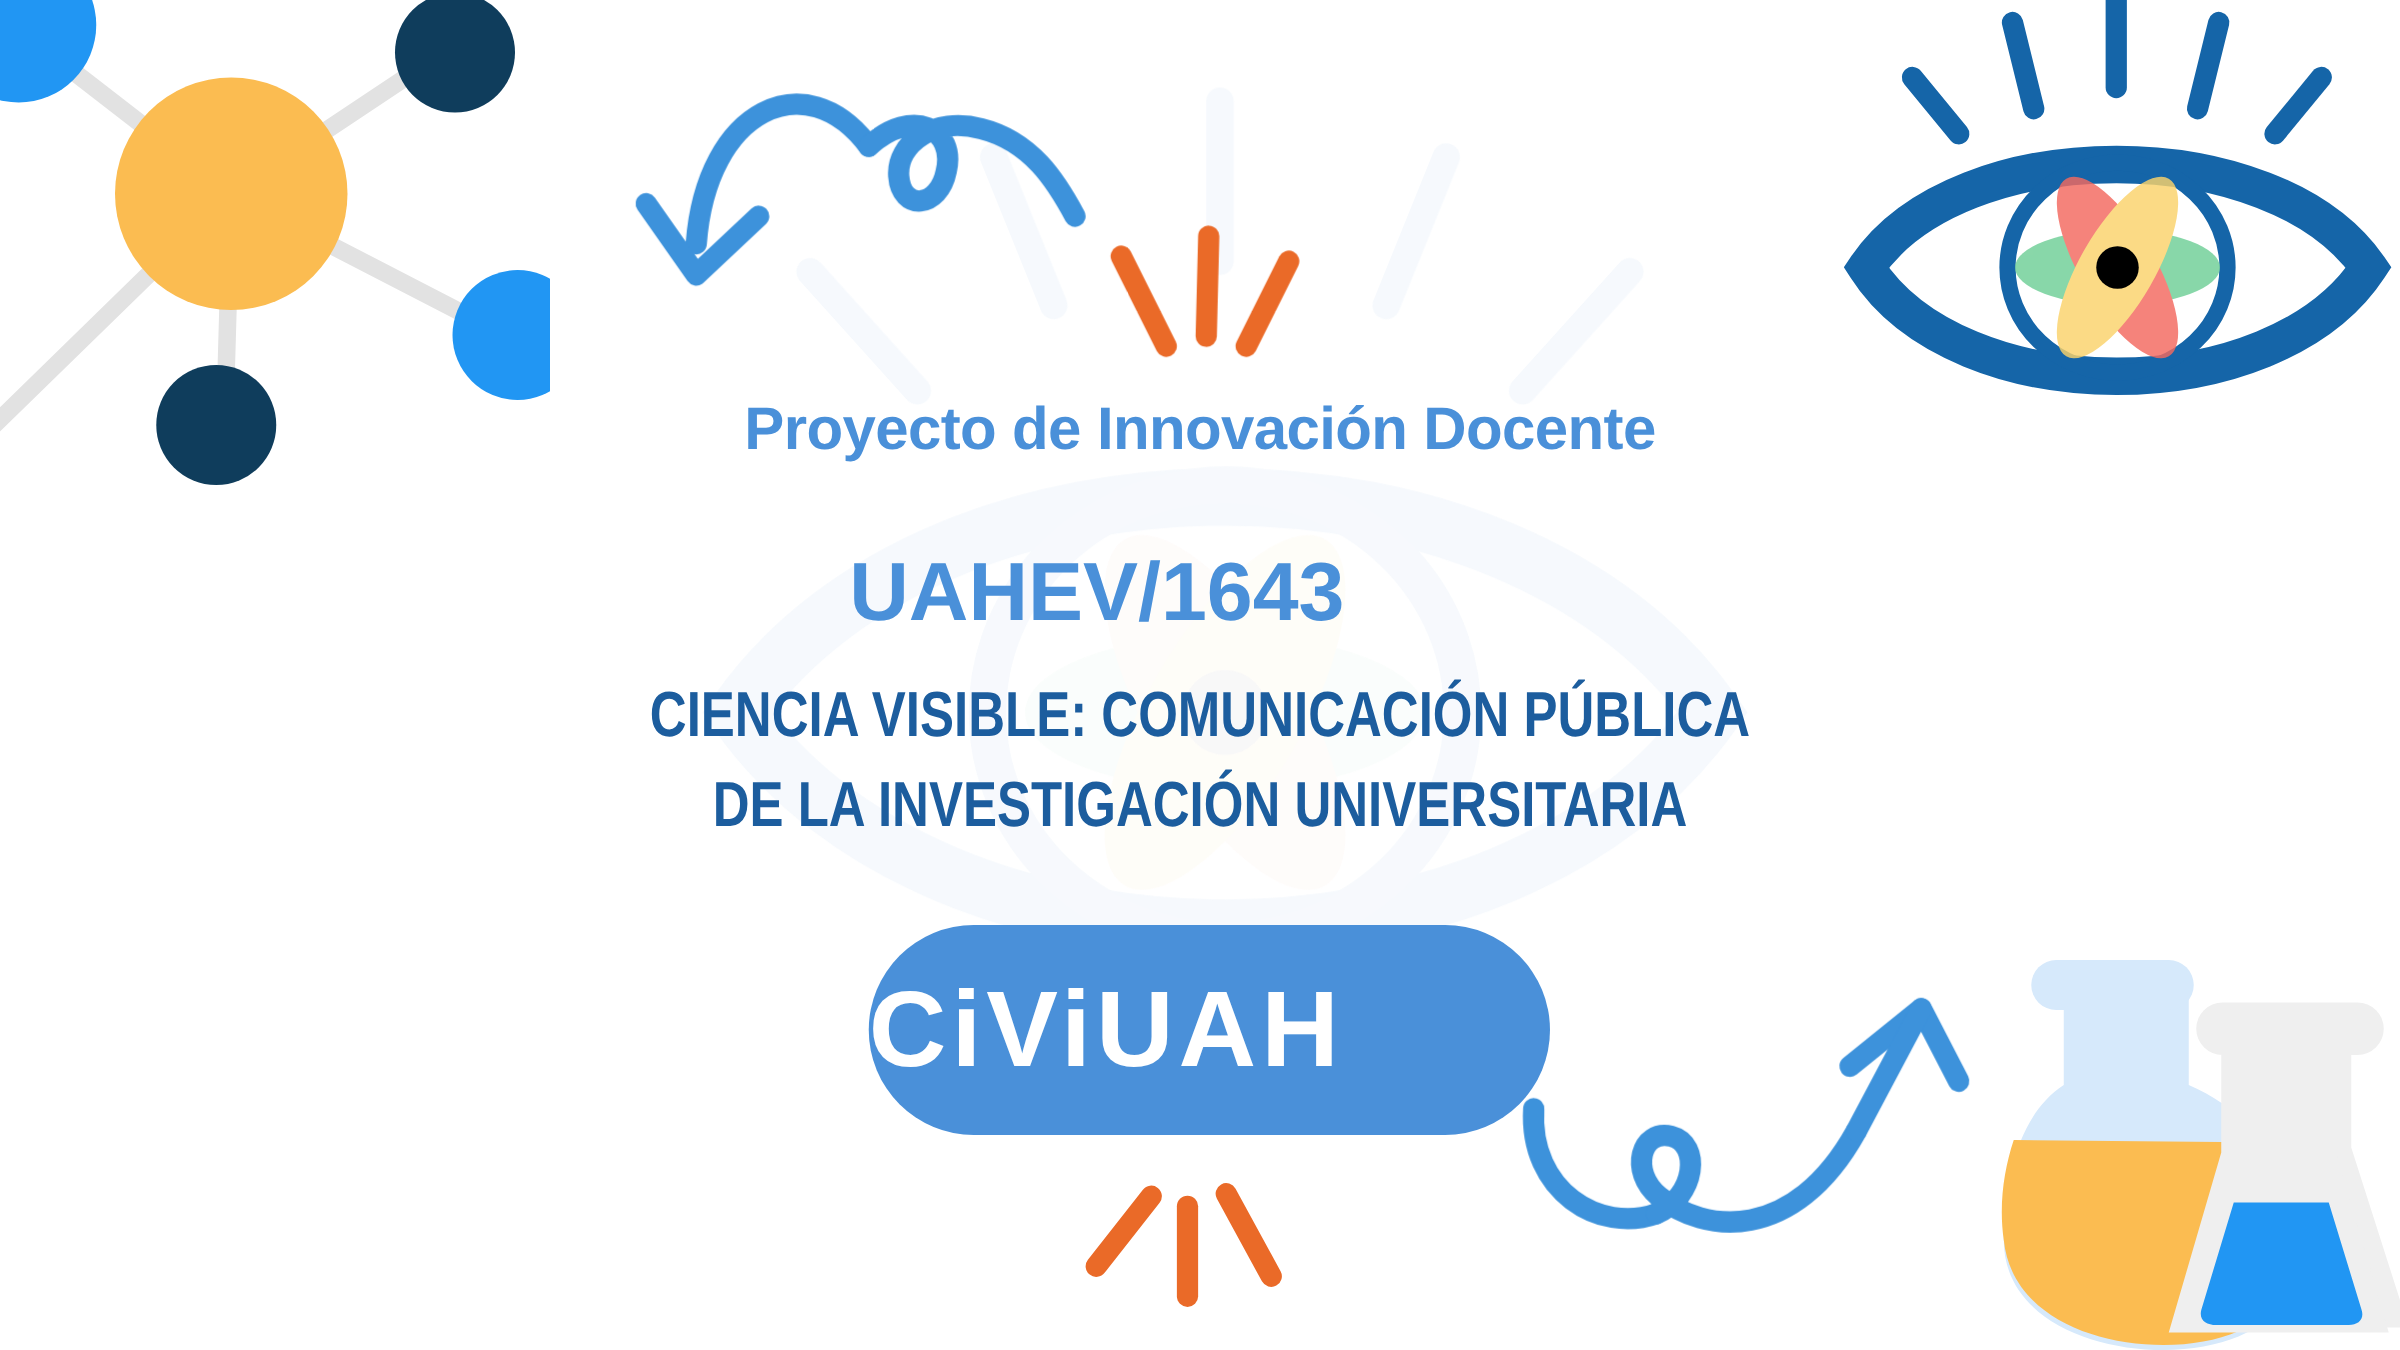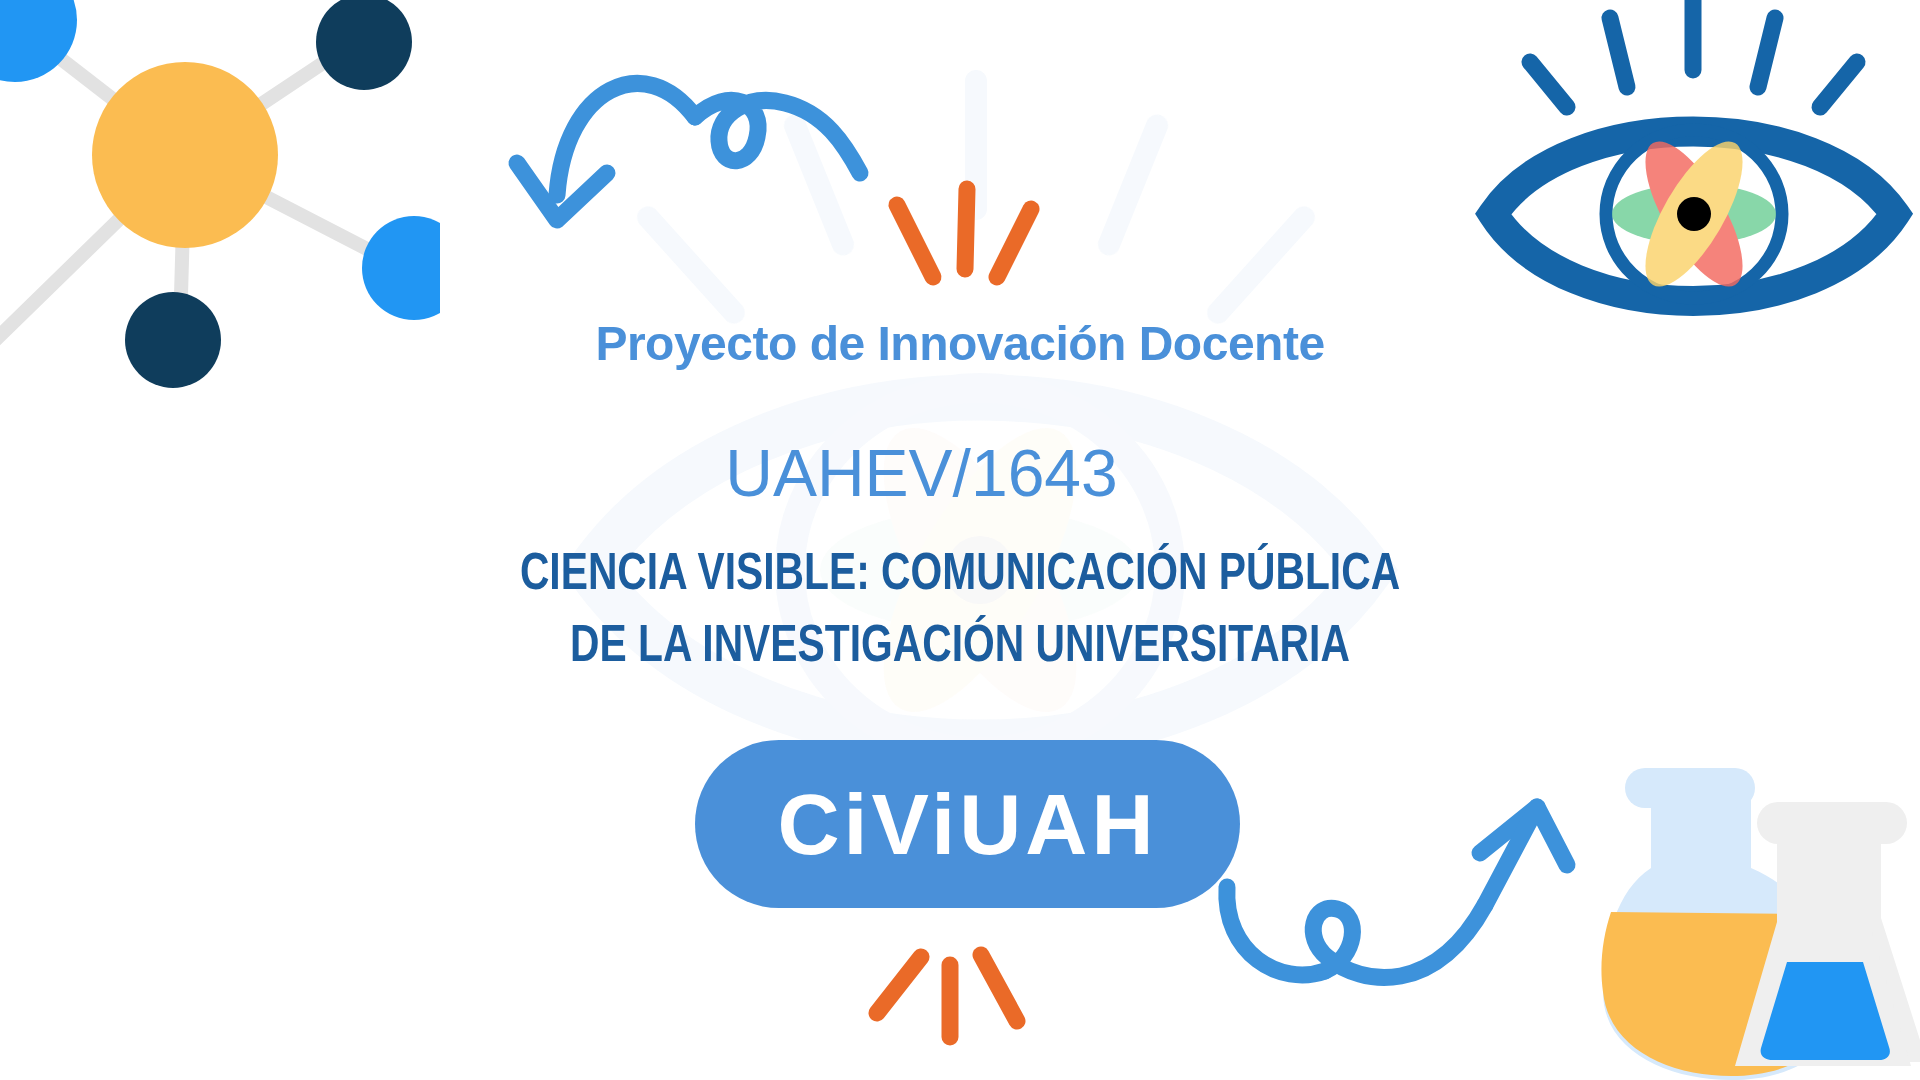--- a/index.html
+++ b/index.html
@@ -108,25 +108,24 @@
     line-height: 1.0;
     pointer-events: auto;
   }
   .title-code {
     position: absolute;
     left: 0;
     top: 440px;
     width: 1755px;
     text-align: center;
     font-size: 66px;
-    font-weight: normal;
+    font-weight: bold;
     color: #4a90d9;
     line-height: 1.0;
     pointer-events: auto;
-    padding-left: 44px;
   }
   .subtitle {
     position: absolute;
     left: 0;
     width: 1920px;
     text-align: center;
     font-size: 51px;
     font-weight: bold;
     color: #1c5d9e;
     line-height: 1.0;
@@ -142,21 +141,21 @@
   .pill {
     position: absolute;
     left: 695px;
     top: 740px;
     width: 545px;
     height: 168px;
     background: #4a90d9;
     border-radius: 84px;
     display: flex;
     align-items: center;
-    justify-content: center;
+    justify-content: flex-start;
   }
   .pill-label {
     color: #ffffff;
     font-size: 86px;
     font-weight: bold;
     letter-spacing: 4px;
     line-height: 1;
   }
 </style>
 </head>

